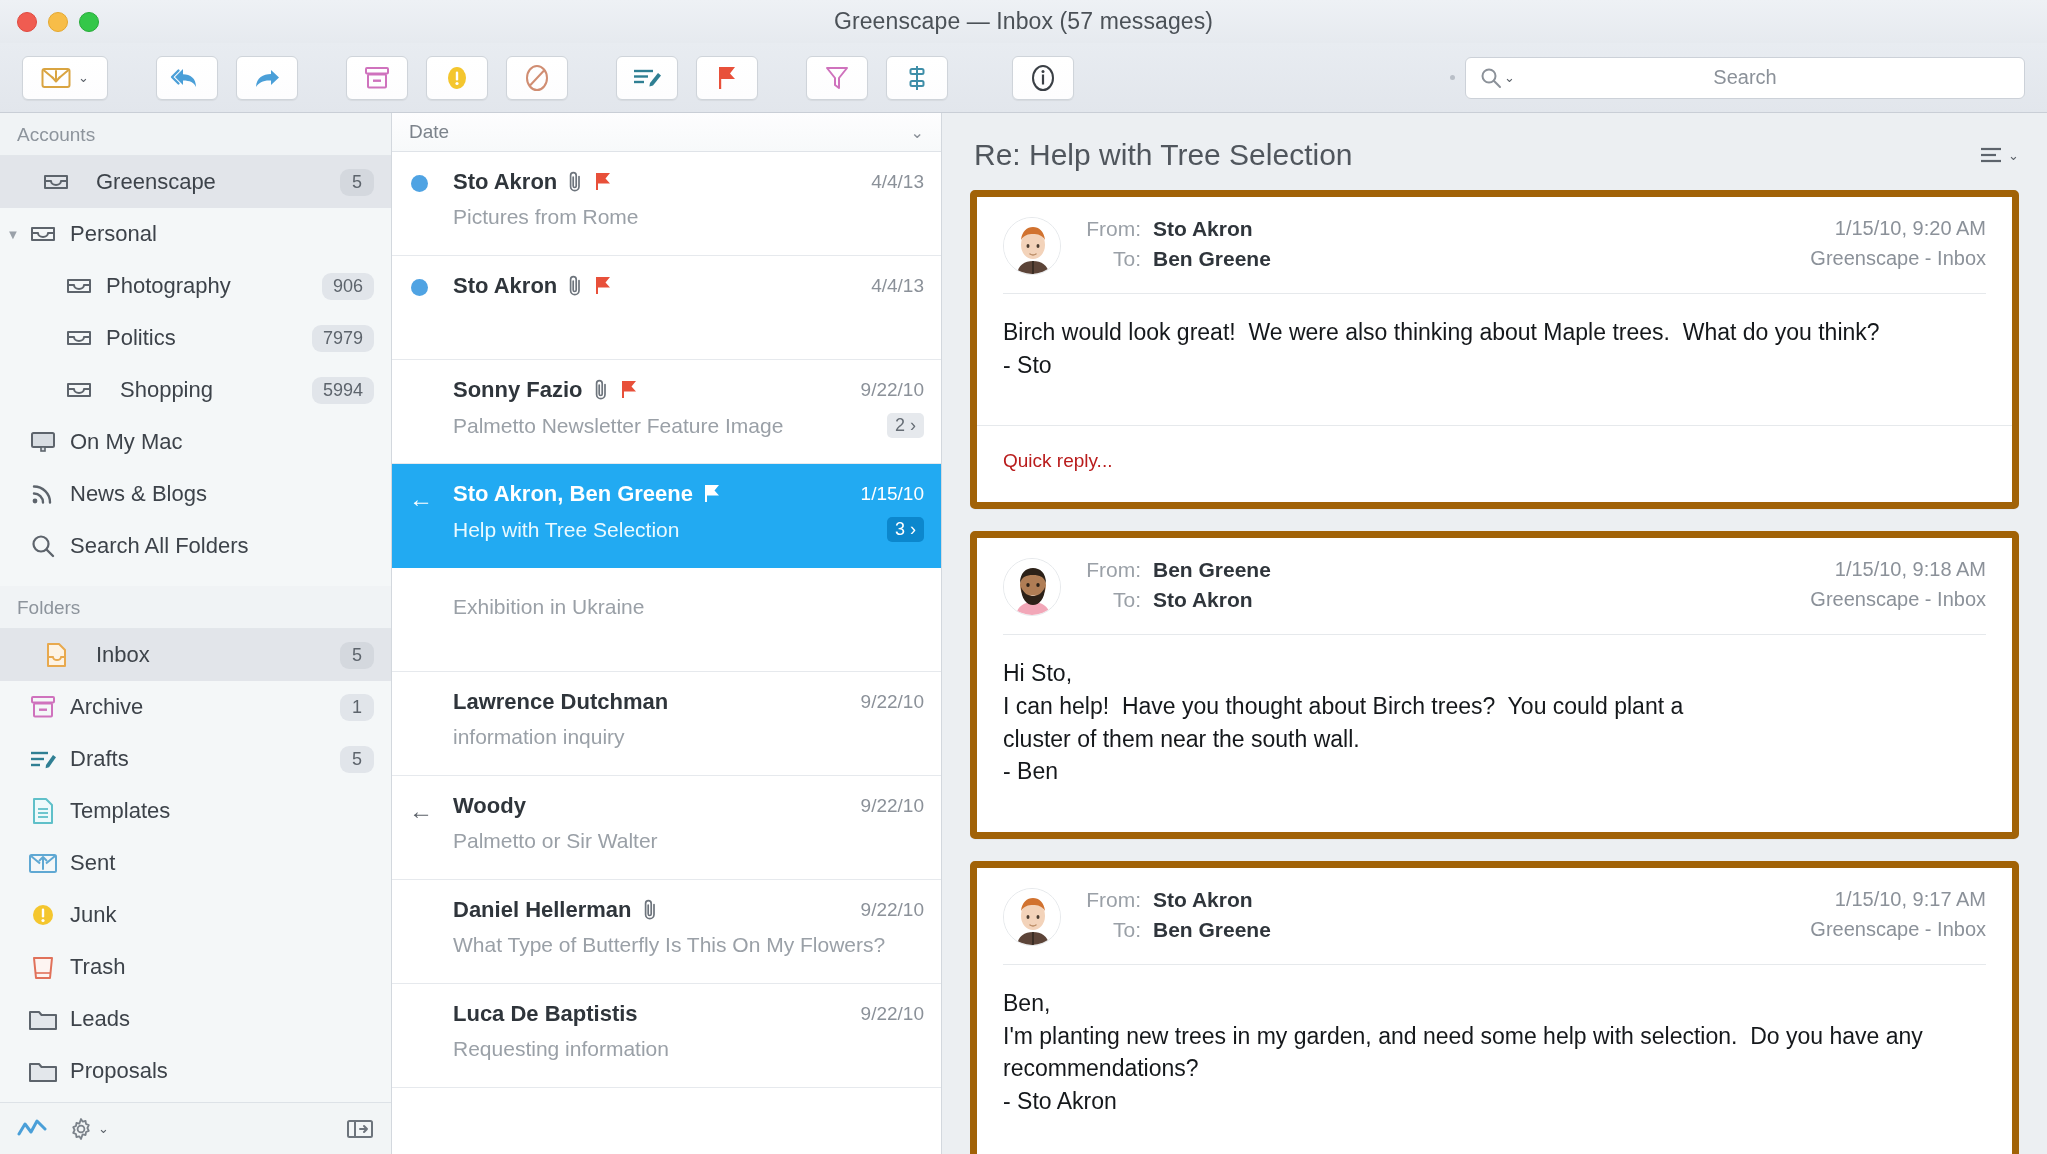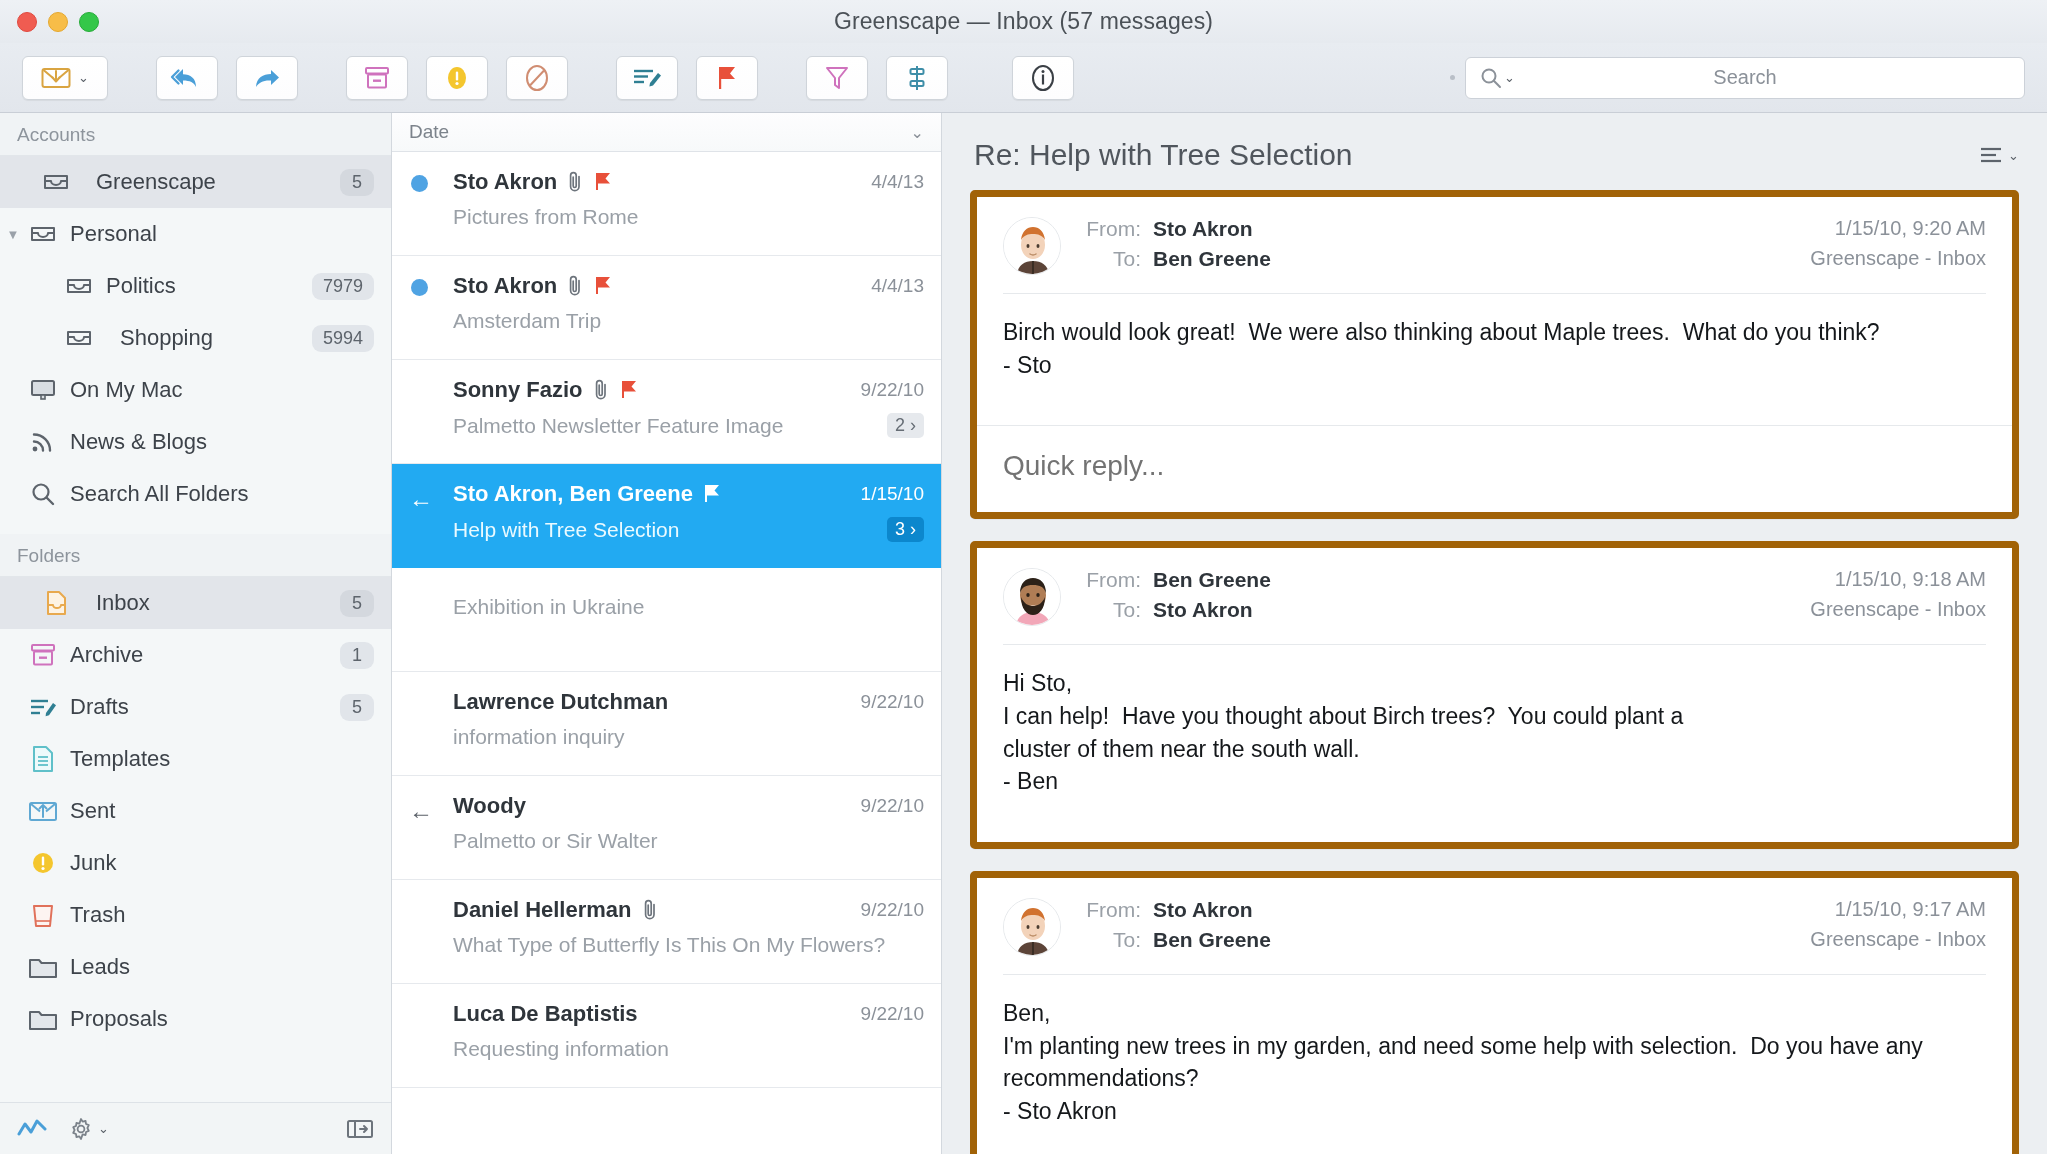--- a/index.html
+++ b/index.html
@@ -150,21 +150,21 @@
   .avatar { width: 58px; height: 58px; flex: 0 0 58px; border-radius: 50%; border: 1px solid #e6e9ec; overflow: hidden; background: #fbfbfb; }
   .addr { margin-left: 20px; }
   .addr-row { display: flex; align-items: baseline; margin-bottom: 6px; }
   .addr-key { width: 72px; text-align: right; font-size: 21px; color: #9aa0a7; padding-right: 12px; }
   .addr-val { font-size: 21px; color: #2f353b; font-weight: bold; }
   .meta { margin-left: auto; text-align: right; }
   .meta div { font-size: 20px; color: #8b9199; margin-bottom: 7px; }
   .card-sep { height: 1px; background: #e6e9ec; margin: 0 26px; }
   .card-body { padding: 22px 26px 44px 26px; font-size: 23px; color: #15181b; line-height: 1.42; white-space: pre-wrap; }
   .quick-sep { height: 1px; background: #e6e9ec; }
-  .quick-reply { padding: 24px 26px 30px 26px; font-size: 28px; color: #737373; }
+  .quick-reply { padding: 24px 26px 30px 26px; font-size: 19px; color: #b91c1c; }
   svg { display: block; }
 </style>
 </head>
 <body>
 
 <div class="window">
 
   <div class="titlebar">
     <div class="traffic">
       <div class="dot red"></div>
@@ -337,20 +337,31 @@
               <div class="sb-label" style="margin-left: 10px;">Personal</div>
             </div>
             <div class="sb-item">
               <div class="disc" style="margin-left: 36px;"></div>
               <div class="sb-ico">
                 <svg width="30" height="24" viewBox="0 0 30 24">
                   <path d="M4 6 h22 v12 H4 z" fill="none" stroke="#5d646c" stroke-width="2" stroke-linejoin="round"></path>
                   <path d="M4 11 h6 a5 4 0 0 0 10 0 h6" fill="none" stroke="#5d646c" stroke-width="2" stroke-linejoin="round"></path>
                 </svg>
               </div>
+              <div class="sb-label" style="margin-left: 10px;">Photography</div>
+              <div class="sb-badge">906</div>
+            </div>
+            <div class="sb-item">
+              <div class="disc" style="margin-left: 36px;"></div>
+              <div class="sb-ico">
+                <svg width="30" height="24" viewBox="0 0 30 24">
+                  <path d="M4 6 h22 v12 H4 z" fill="none" stroke="#5d646c" stroke-width="2" stroke-linejoin="round"></path>
+                  <path d="M4 11 h6 a5 4 0 0 0 10 0 h6" fill="none" stroke="#5d646c" stroke-width="2" stroke-linejoin="round"></path>
+                </svg>
+              </div>
               <div class="sb-label" style="margin-left: 10px;">Politics</div>
               <div class="sb-badge">7979</div>
             </div>
             <div class="sb-item">
               <div class="disc" style="margin-left: 36px;"></div>
               <div class="sb-ico">
                 <svg width="30" height="24" viewBox="0 0 30 24">
                   <path d="M4 6 h22 v12 H4 z" fill="none" stroke="#5d646c" stroke-width="2" stroke-linejoin="round"></path>
                   <path d="M4 11 h6 a5 4 0 0 0 10 0 h6" fill="none" stroke="#5d646c" stroke-width="2" stroke-linejoin="round"></path>
                 </svg>
@@ -560,23 +571,20 @@
                     <path d="M13 5.5 v10 a4.2 4.2 0 0 1 -8.4 0 V4.5 a2.8 2.8 0 0 1 5.6 0 v10.5 a1.5 1.5 0 0 1 -3 0 V6" fill="none" stroke="#6d747c" stroke-width="1.7" stroke-linecap="round"></path>
                   </svg>
                 </span>
                 <span>
                   <svg width="20" height="22" viewBox="0 0 20 22">
                     <path d="M4 2 H17 L12.5 7.5 L17 12.5 H4 z" fill="#e8503a"></path>
                     <rect x="3" y="2" width="2" height="17" fill="#e8503a"></rect>
                   </svg>
                 </span>
                 <span class="mdate">4/4/13</span>
-              </div>
-              <div class="mline2">
-                <span class="msubject">Amsterdam Trip</span>
               </div>
             </div>
           </div>
           <div class="mrow">
             <div class="gutter"></div>
             <div class="mbody">
               <div class="mline1">
                 <span class="msender">Sonny Fazio</span>
                 <span>
                   <svg width="18" height="22" viewBox="0 0 18 22">

